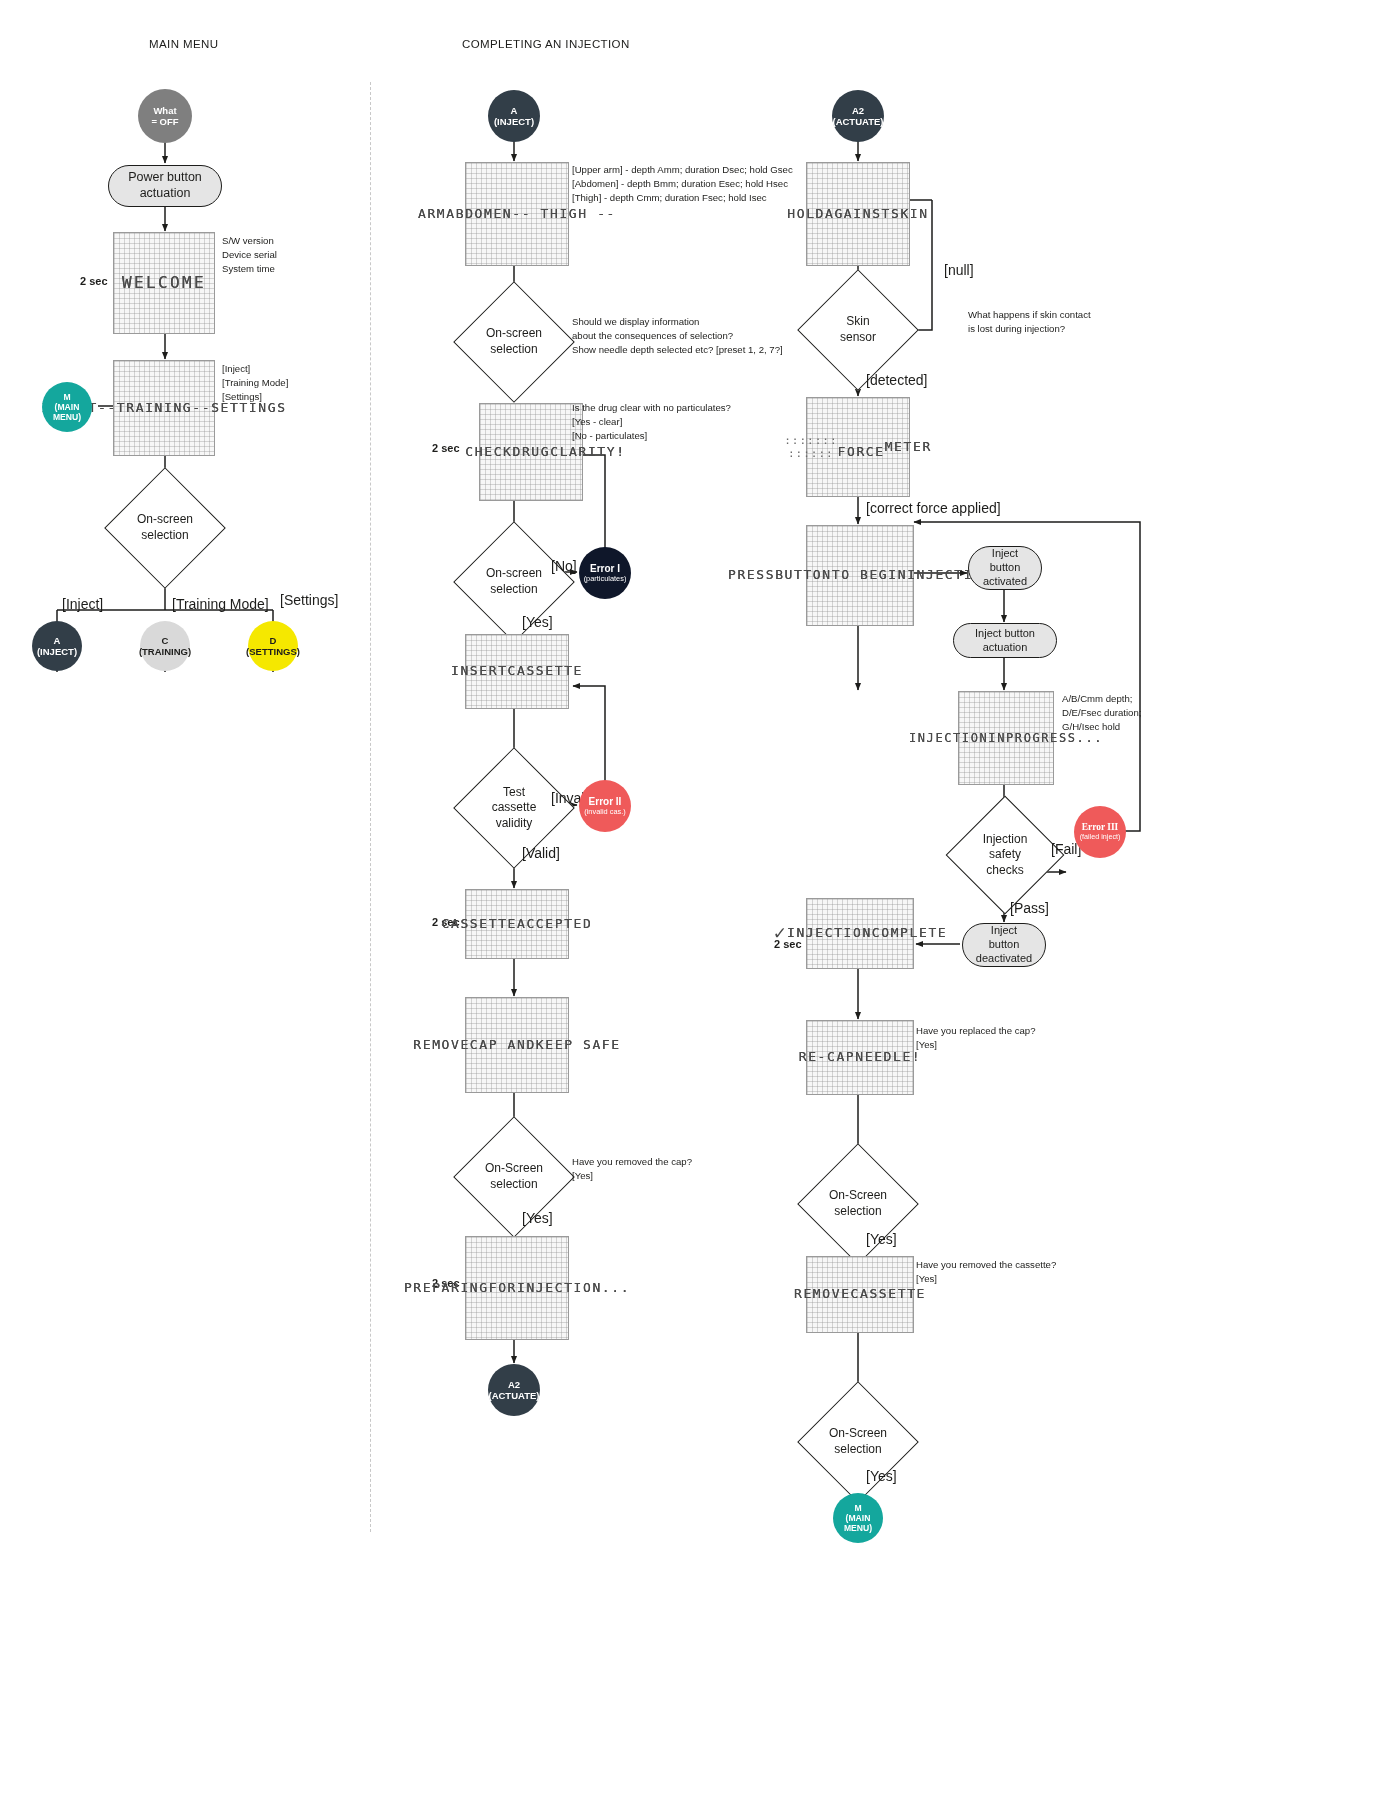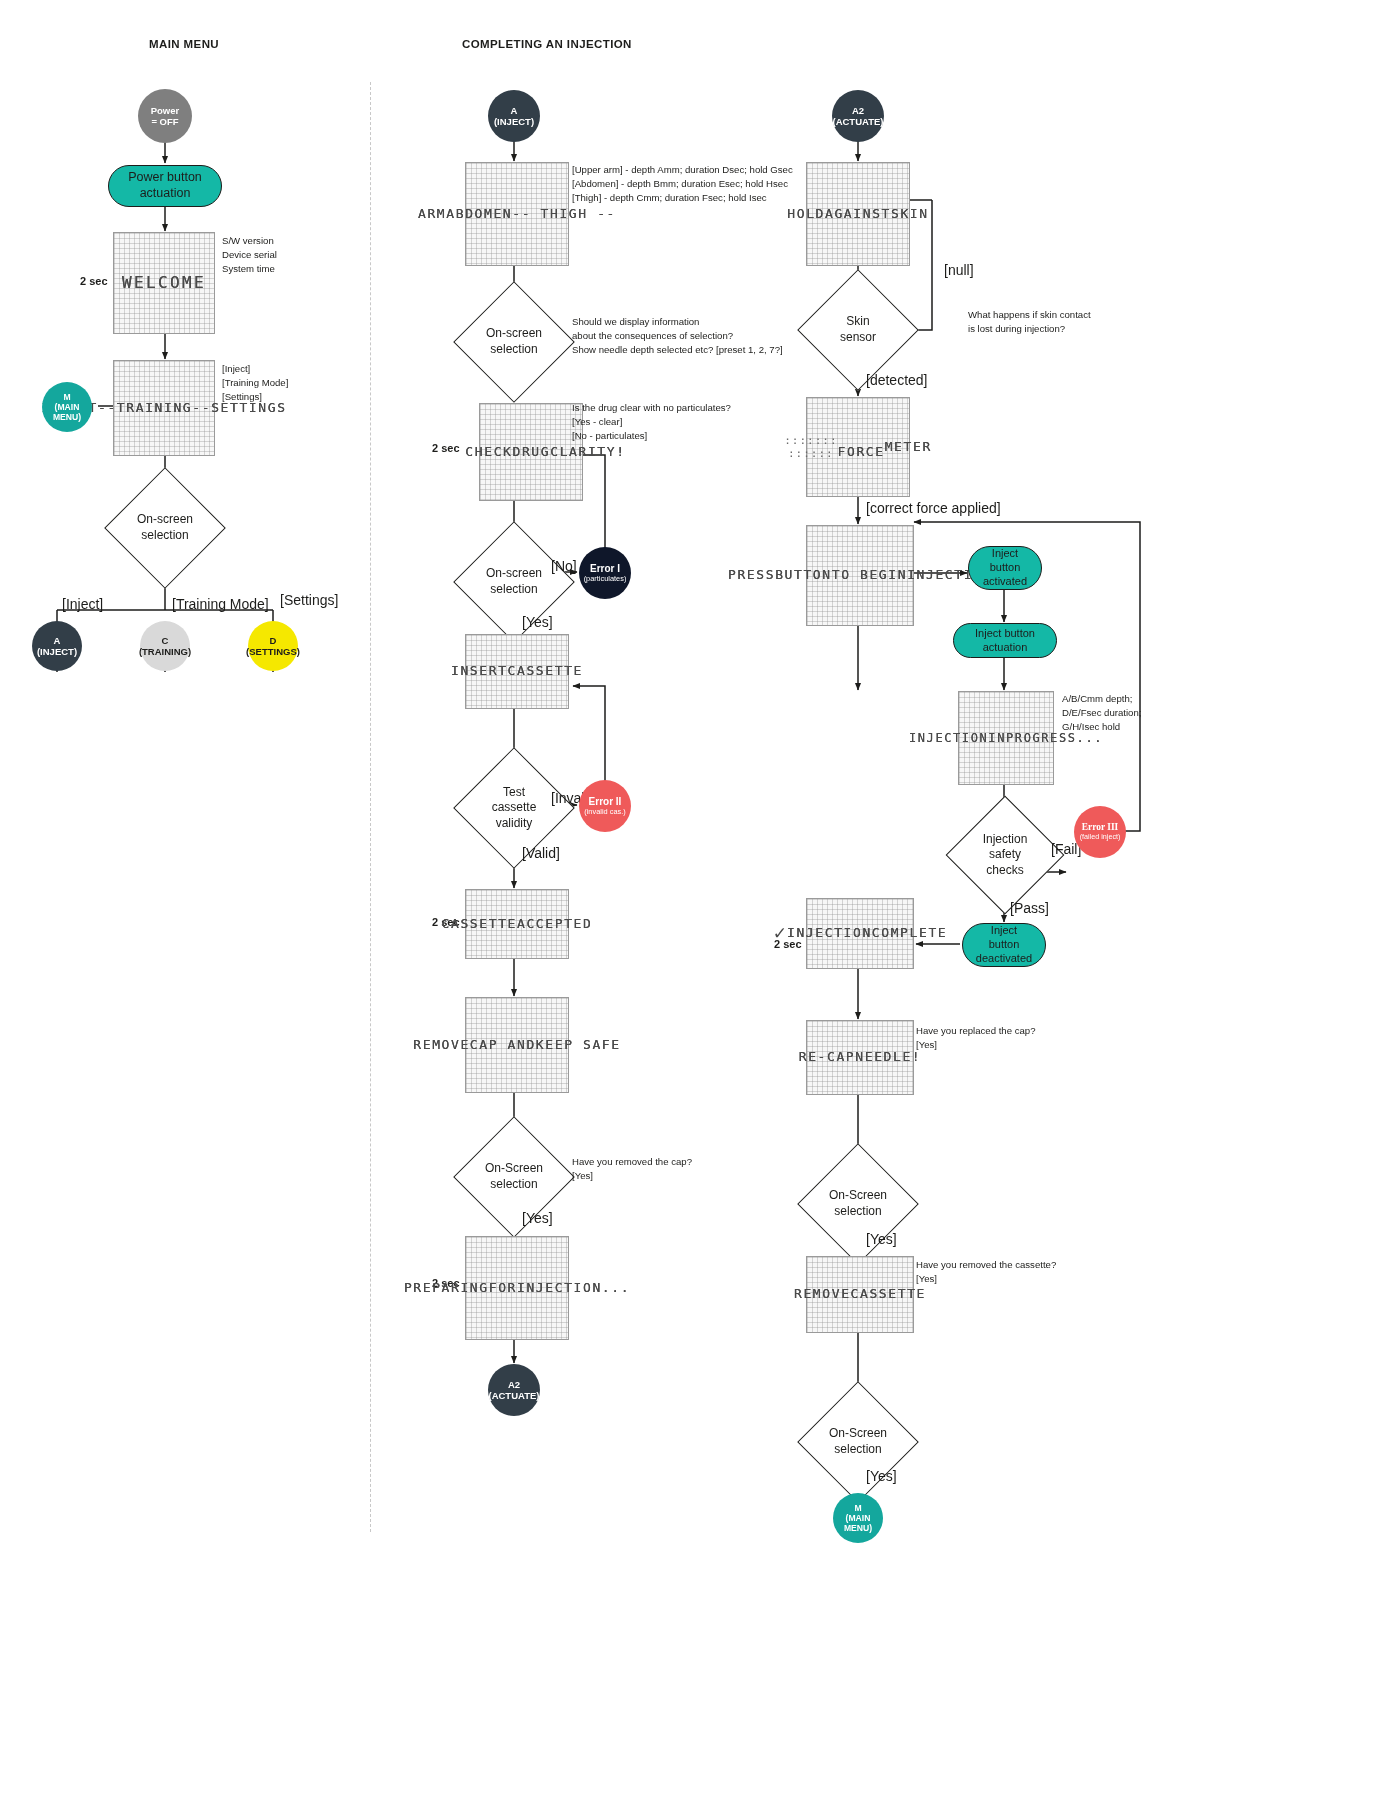--- a/index.html
+++ b/index.html
@@ -11,21 +11,21 @@
     color:#1d1d1b;
     position:relative;
     overflow:hidden;
   }
   .stage{position:absolute;left:0;top:0;width:1400px;height:1819px;}
   svg.wires{position:absolute;left:0;top:0;width:1400px;height:1819px;pointer-events:none;}
 
   .col-title{
     position:absolute;
     font-size:11.5px;
-    font-weight:bold;
+    font-weight:normal;
     letter-spacing:0.4px;
     color:#1d1d1b;
     white-space:nowrap;
     padding-left:12px;
   }
 
   
   .lcd{
     position:absolute;
     box-sizing:border-box;
@@ -56,21 +56,21 @@
     font-size:11px;letter-spacing:1px;color:#6b6b6b;
   }
   .lcd .tick{font-size:17px;color:#4a4a4a;line-height:1;}
 
   
   .stadium{
     position:absolute;
     box-sizing:border-box;
     border:1.6px solid #1d1d1b;
     border-radius:999px;
-    background:#14b8a6;
+    background:#e5e5e5;
     display:flex;align-items:center;justify-content:center;
     text-align:center;
     font-size:12.5px;
     line-height:1.25;
     color:#1d1d1b;
   }
 
   
   .diamond{
     position:absolute;
@@ -198,21 +198,21 @@
       <path d="M905,200 L932,200"></path>
     </g>
   </svg>
 
   <div class="col-title" style="left:137px;top:38px;">MAIN MENU</div>
   <div class="col-title" style="left:450px;top:38px;">COMPLETING AN INJECTION</div>
 
   <div class="divider" style="left:370px;top:82px;height:1450px;"></div>
 
   <div class="circ" style="left:138px;top:89px;width:54px;height:54px;background:#7f7f7f;color:#fff;">
-    <span class="l1">Power</span>
+    <span class="l1">What</span>
     <span class="l2">= OFF</span>
   </div>
 
   <div class="stadium" style="left:108px;top:165px;width:114px;height:42px;white-space:pre-line;">Power button
 actuation</div>
 
   <div class="timer" style="left:80px;top:275px;">2 sec</div>
   <div class="lcd" style="left:113px;top:232px;width:102px;height:102px;">
     <div class="line">WELCOME</div>
   </div>

